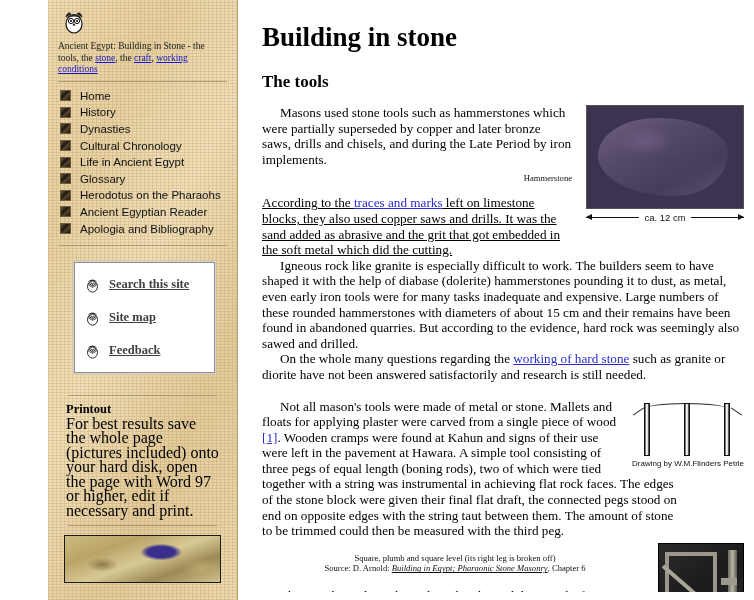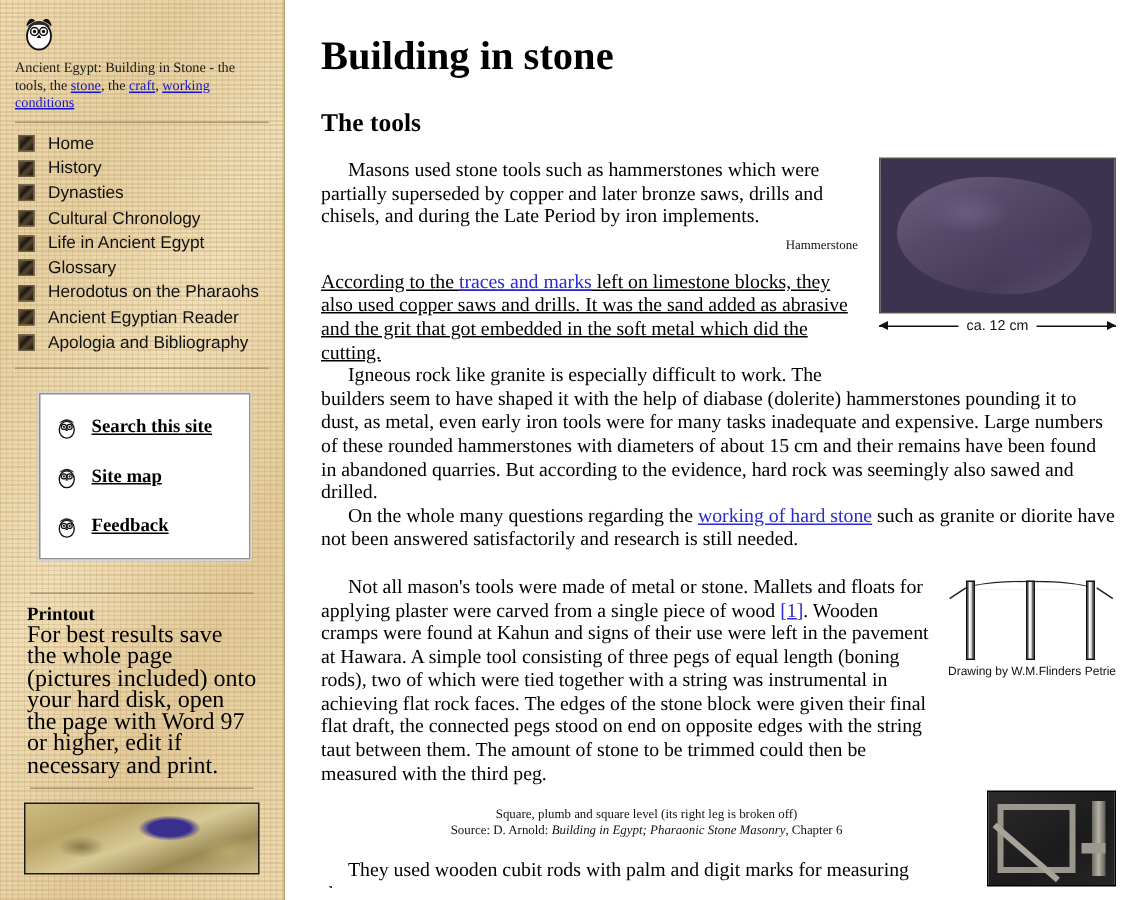--- a/index.html
+++ b/index.html
@@ -4,21 +4,21 @@
 <title>Building in stone</title>
 <style>
   * { box-sizing: border-box; }
   html, body { margin:0; padding:0; }
   body {
     width:754px; height:600px; overflow:hidden;
     background:#ffffff;
     font-family:"Liberation Serif", serif;
     font-size:13px; color:#000;
   }
-  #page { display:flex; width:754px; height:600px; }
+  #page { display:flex; width:754px; height:600px;padding-left:48px; }
 
   
   #sidebar {
     width:190px; flex:0 0 190px; height:600px;
     position:relative; overflow:hidden;
     background:#e8d5a8;
     background-image:
       repeating-linear-gradient(0deg, rgba(190,160,110,.30) 0px, rgba(190,160,110,.30) 1px, rgba(255,255,255,0) 1px, rgba(255,255,255,0) 3px),
       repeating-linear-gradient(90deg, rgba(175,140,92,.22) 0px, rgba(175,140,92,.22) 1px, rgba(255,255,255,0) 1px, rgba(255,255,255,0) 4px),
       linear-gradient(118deg,#efdcb2 0%, #e6d1a2 24%, #f0dfb8 47%, #e3cb9a 72%, #ecd9ae 100%);
@@ -57,21 +57,21 @@
   #searchbox {
     margin:16px 14px 0 18px; background:#fff;
     border:1px solid #8e8e8e; outline:1px solid #d6d6d6;
     padding:13px 8px 13px 10px;
   }
   .sb-row { display:flex; align-items:center; margin:0 0 16px 0; }
   .sb-row:last-child { margin-bottom:0; }
   .sb-owl { width:15px; height:17px; flex:0 0 15px; margin-right:9px; }
   .sb-link {
     font-family:"Liberation Serif", serif;
-    font-size:12.5px; font-weight:bold; color:#000000;
+    font-size:12.5px; font-weight:bold; color:#404040;
     text-decoration:underline; white-space:nowrap;text-align:center;
   }
 
   #printout { margin:22px 8px 0 8px; padding:0 2px; }
   .printout-title {
     font-family:"Liberation Serif", serif;
     font-weight:bold; font-size:12.5px; margin:0 0 0 0; color:#000;
   }
   .printout-body {
     font-family:"Liberation Serif", serif;
@@ -183,21 +183,21 @@
   .sq-diag { position:absolute; left:4px; top:20px; width:56px; height:4px;
              background:#a8a49a; transform:rotate(41deg); transform-origin:left center; }
   .sq-bar  { position:absolute; right:6px; top:6px; width:9px; height:50px;
              background:linear-gradient(90deg,#6e6a60,#b6b2a8,#5d594f); }
   .sq-bar2 { position:absolute; right:6px; top:34px; width:16px; height:7px;
              background:#9d998f; }
   .cap-center {
     font-family:"Liberation Serif", serif;
     font-size:8.6px; line-height:10.5px; text-align:center; color:#111;
   }
-  .cap-center em { font-style:italic; }
+  .cap-center em { font-style:italic;text-decoration:underline; }
 
   .clear { clear:both; }
 </style>
 </head>
 <body>
 
 <div id="page">
 
   <div id="sidebar">
     <div id="sidebar-inner">

